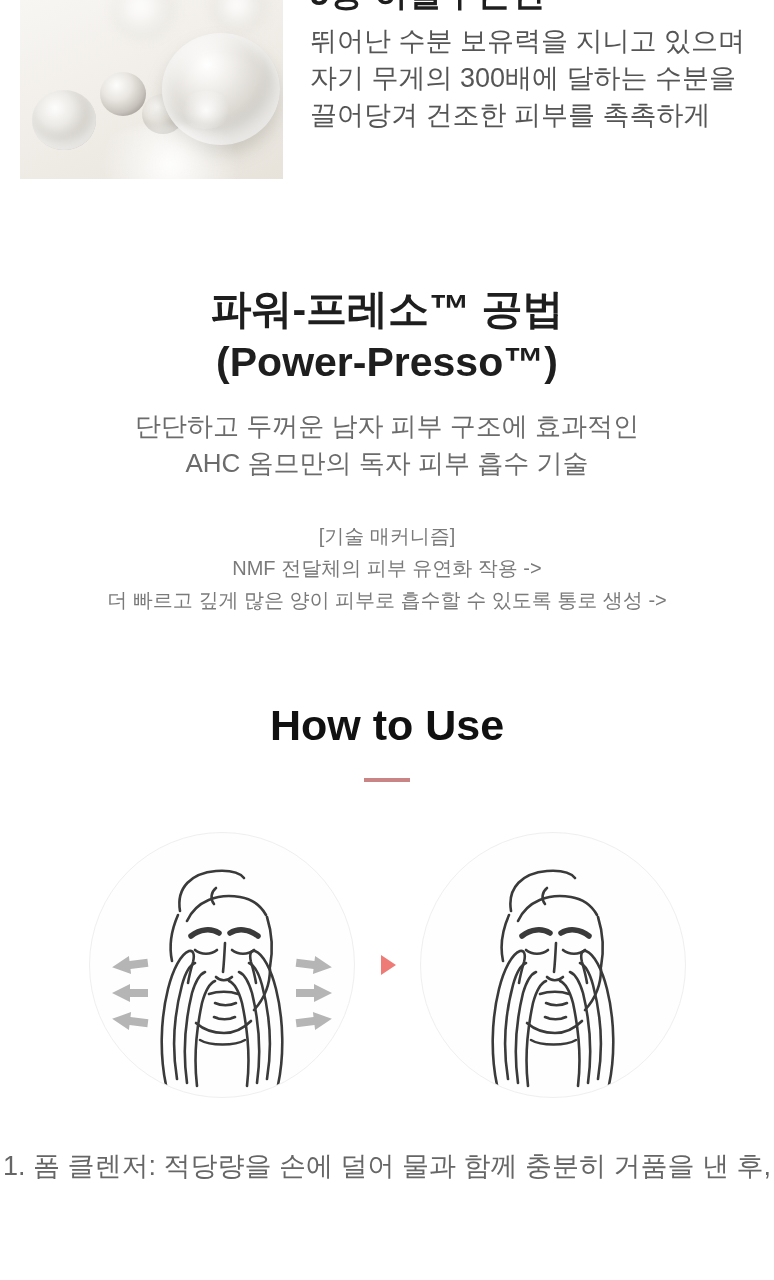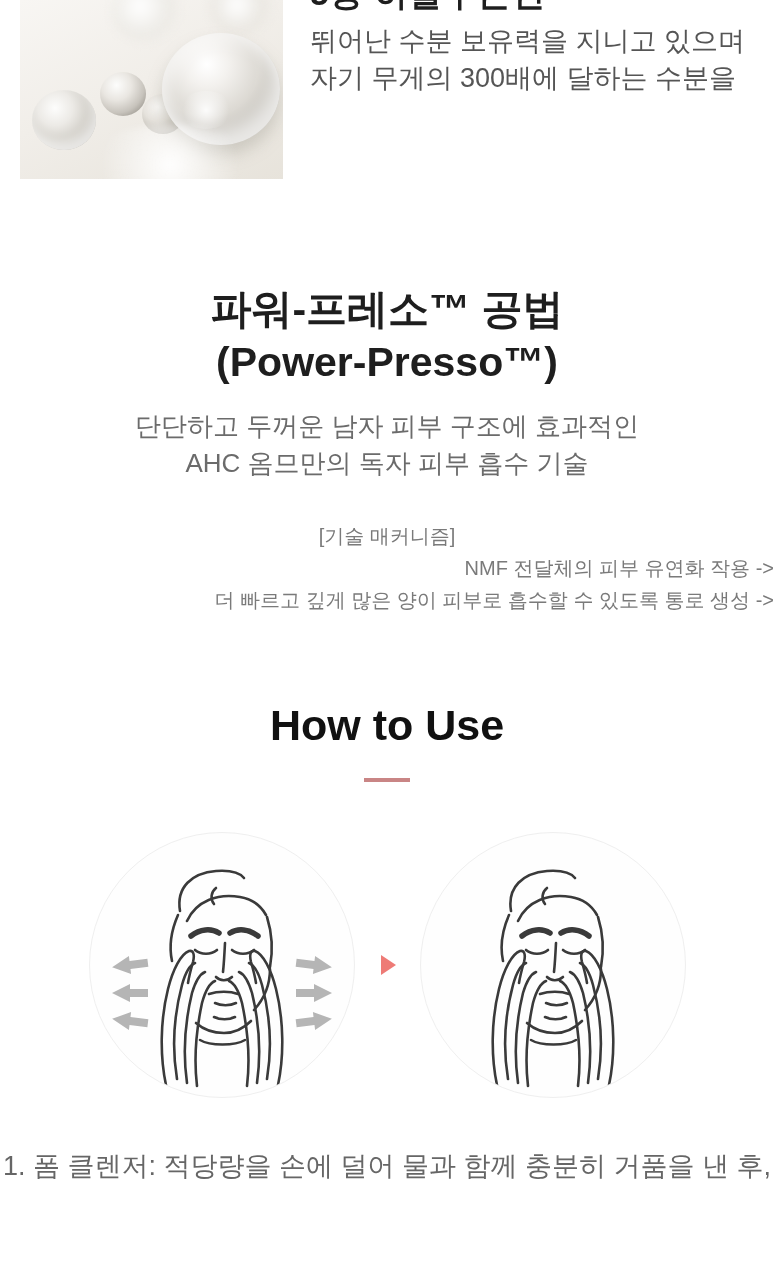--- a/index.html
+++ b/index.html
@@ -54,21 +54,21 @@
 
   .disclaimer { margin:26px 0 0 30px; font-size:23px; color:#a0a0a0; }
 
   
   .tech-section { text-align:center; margin-top:104px; }
   .tech-title { margin:16px; font-size:41px; line-height:53px; font-weight:700; color:#1e1e1e; }
   .tech-subtitle { margin-top:19px;text-align:center; }
   .subtitle-line { font-size:26px; line-height:37px; color:#6b6b6b; }
   .mechanism { margin-top:38px; }
   .mechanism-heading { font-size:20px; line-height:32px; color:#7a7a7a; }
-  .mechanism-step { font-size:20px; line-height:32px; color:#7a7a7a;text-align:right; }
+  .mechanism-step { font-size:20px; line-height:32px; color:#7a7a7a; }
 
   
   .htu-section { text-align:center; margin-top:86px; }
   .htu-title { margin:0; font-size:43px; line-height:46px; font-weight:700; color:#111111; }
   .accent-divider { width:46px; height:4px; background:#c98585; border:0; margin:30px auto 0 auto; }
 
   .illus-row { display:flex; justify-content:center; align-items:center; margin-top:50px; }
   .illus-circle {
     width:266px; height:266px; border-radius:50%;
     border:1px solid #efefef; background:#fefefe;
@@ -150,20 +150,21 @@
       <div class="sphere sphere-big"></div>
       <div class="fg-glow"></div>
     </div>
     <div class="ingredient-text">
       <div class="partial-title-clip">
         <span class="partial-title">5중 히알루론산</span>
       </div>
       <div class="ingredient-desc">
         <div class="desc-line">뛰어난 수분 보유력을 지니고 있으며</div>
         <div class="desc-line">자기 무게의 300배에 달하는 수분을</div>
+        <div class="desc-line">끌어당겨 건조한 피부를 촉촉하게</div>
       </div>
     </div>
   </div>
 
 
   <div class="tech-section">
     <h1 class="tech-title">
       <span>파워-프레소™ 공법</span><br>
       <span>(Power-Presso™)</span>
     </h1>

